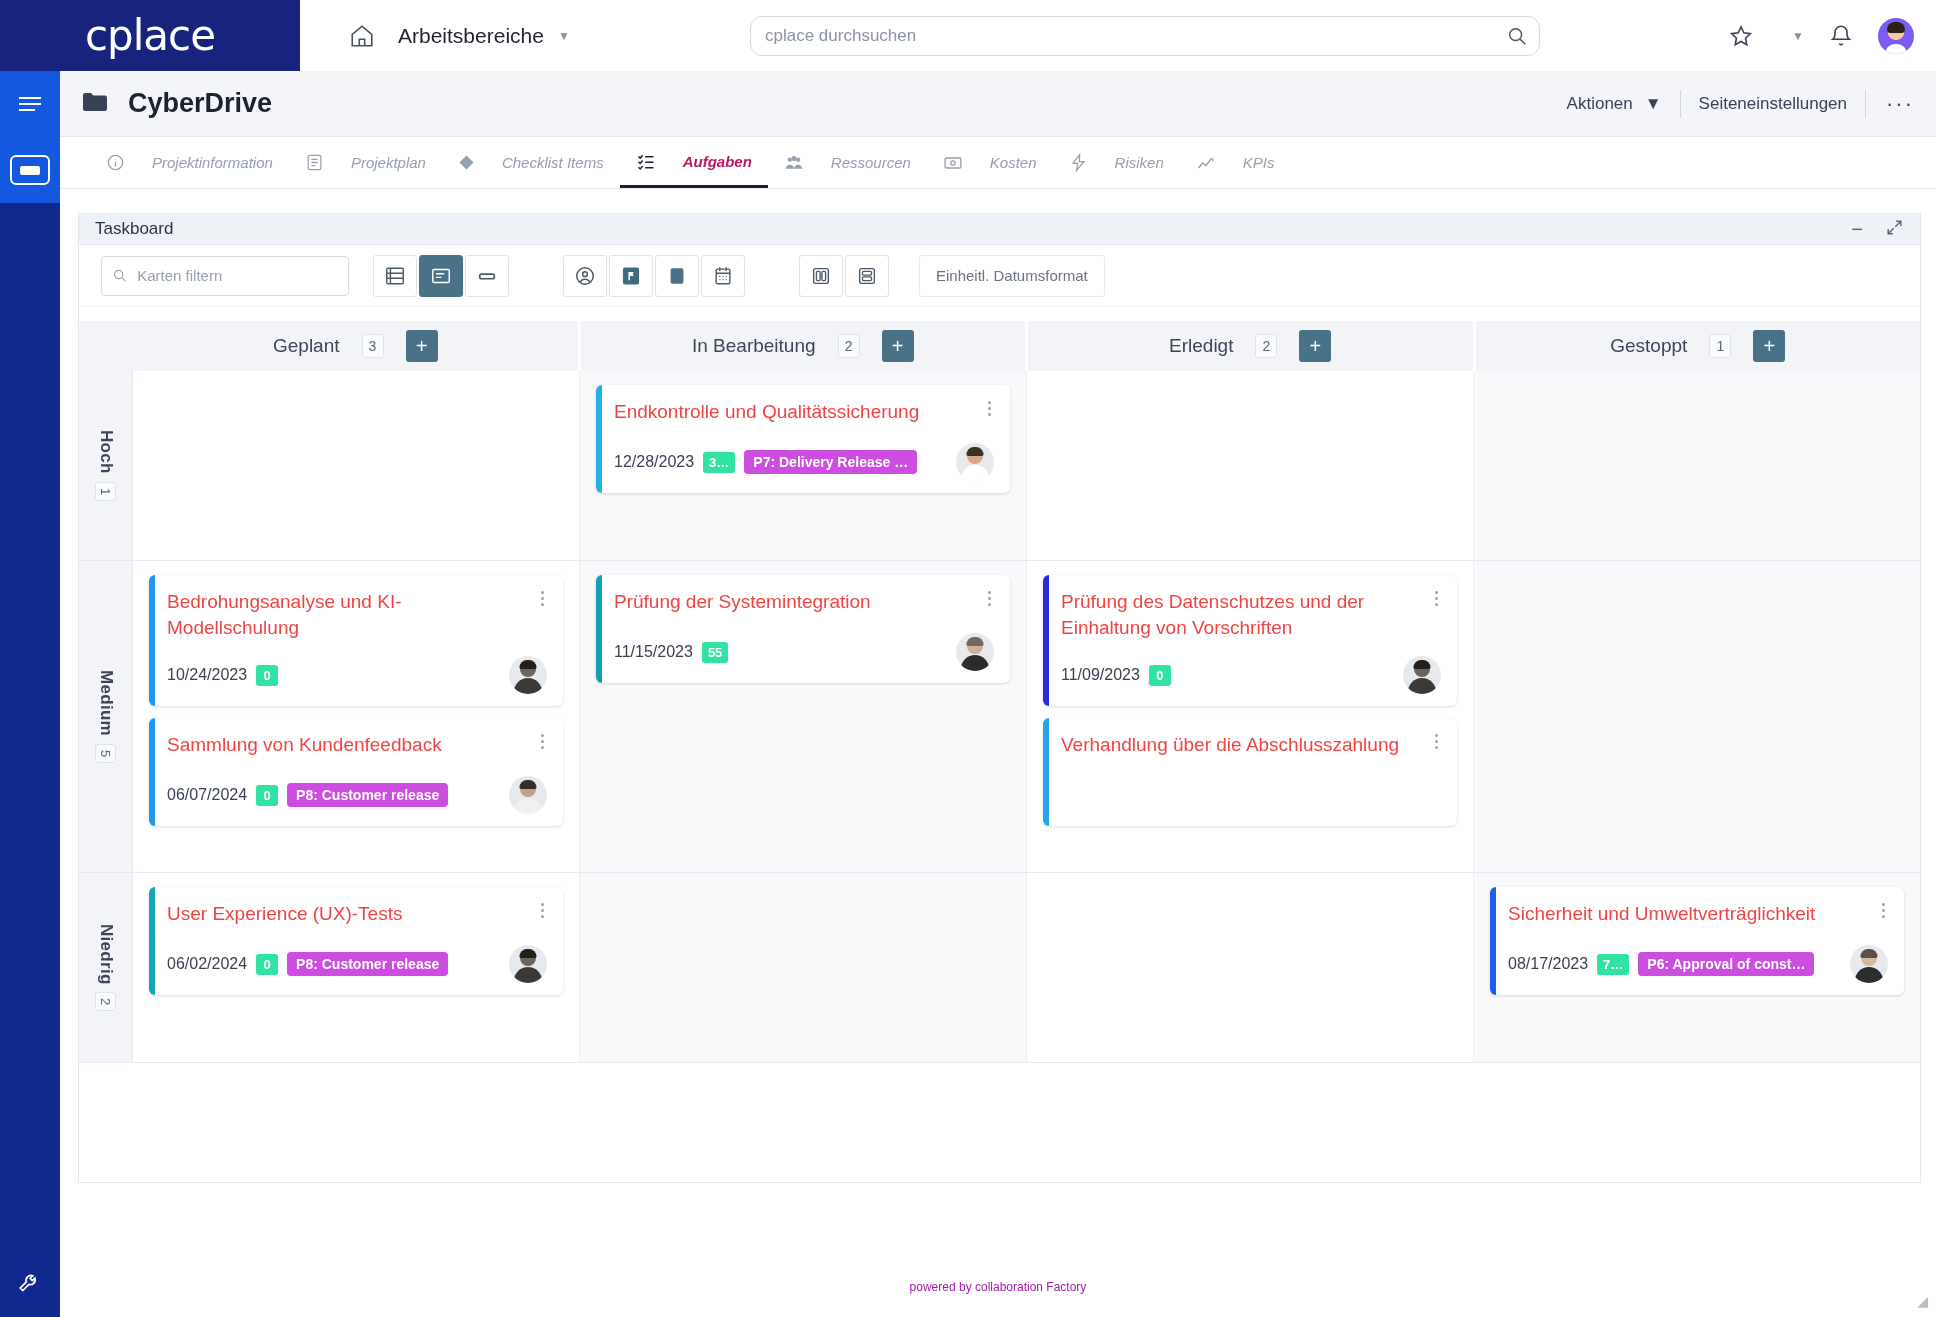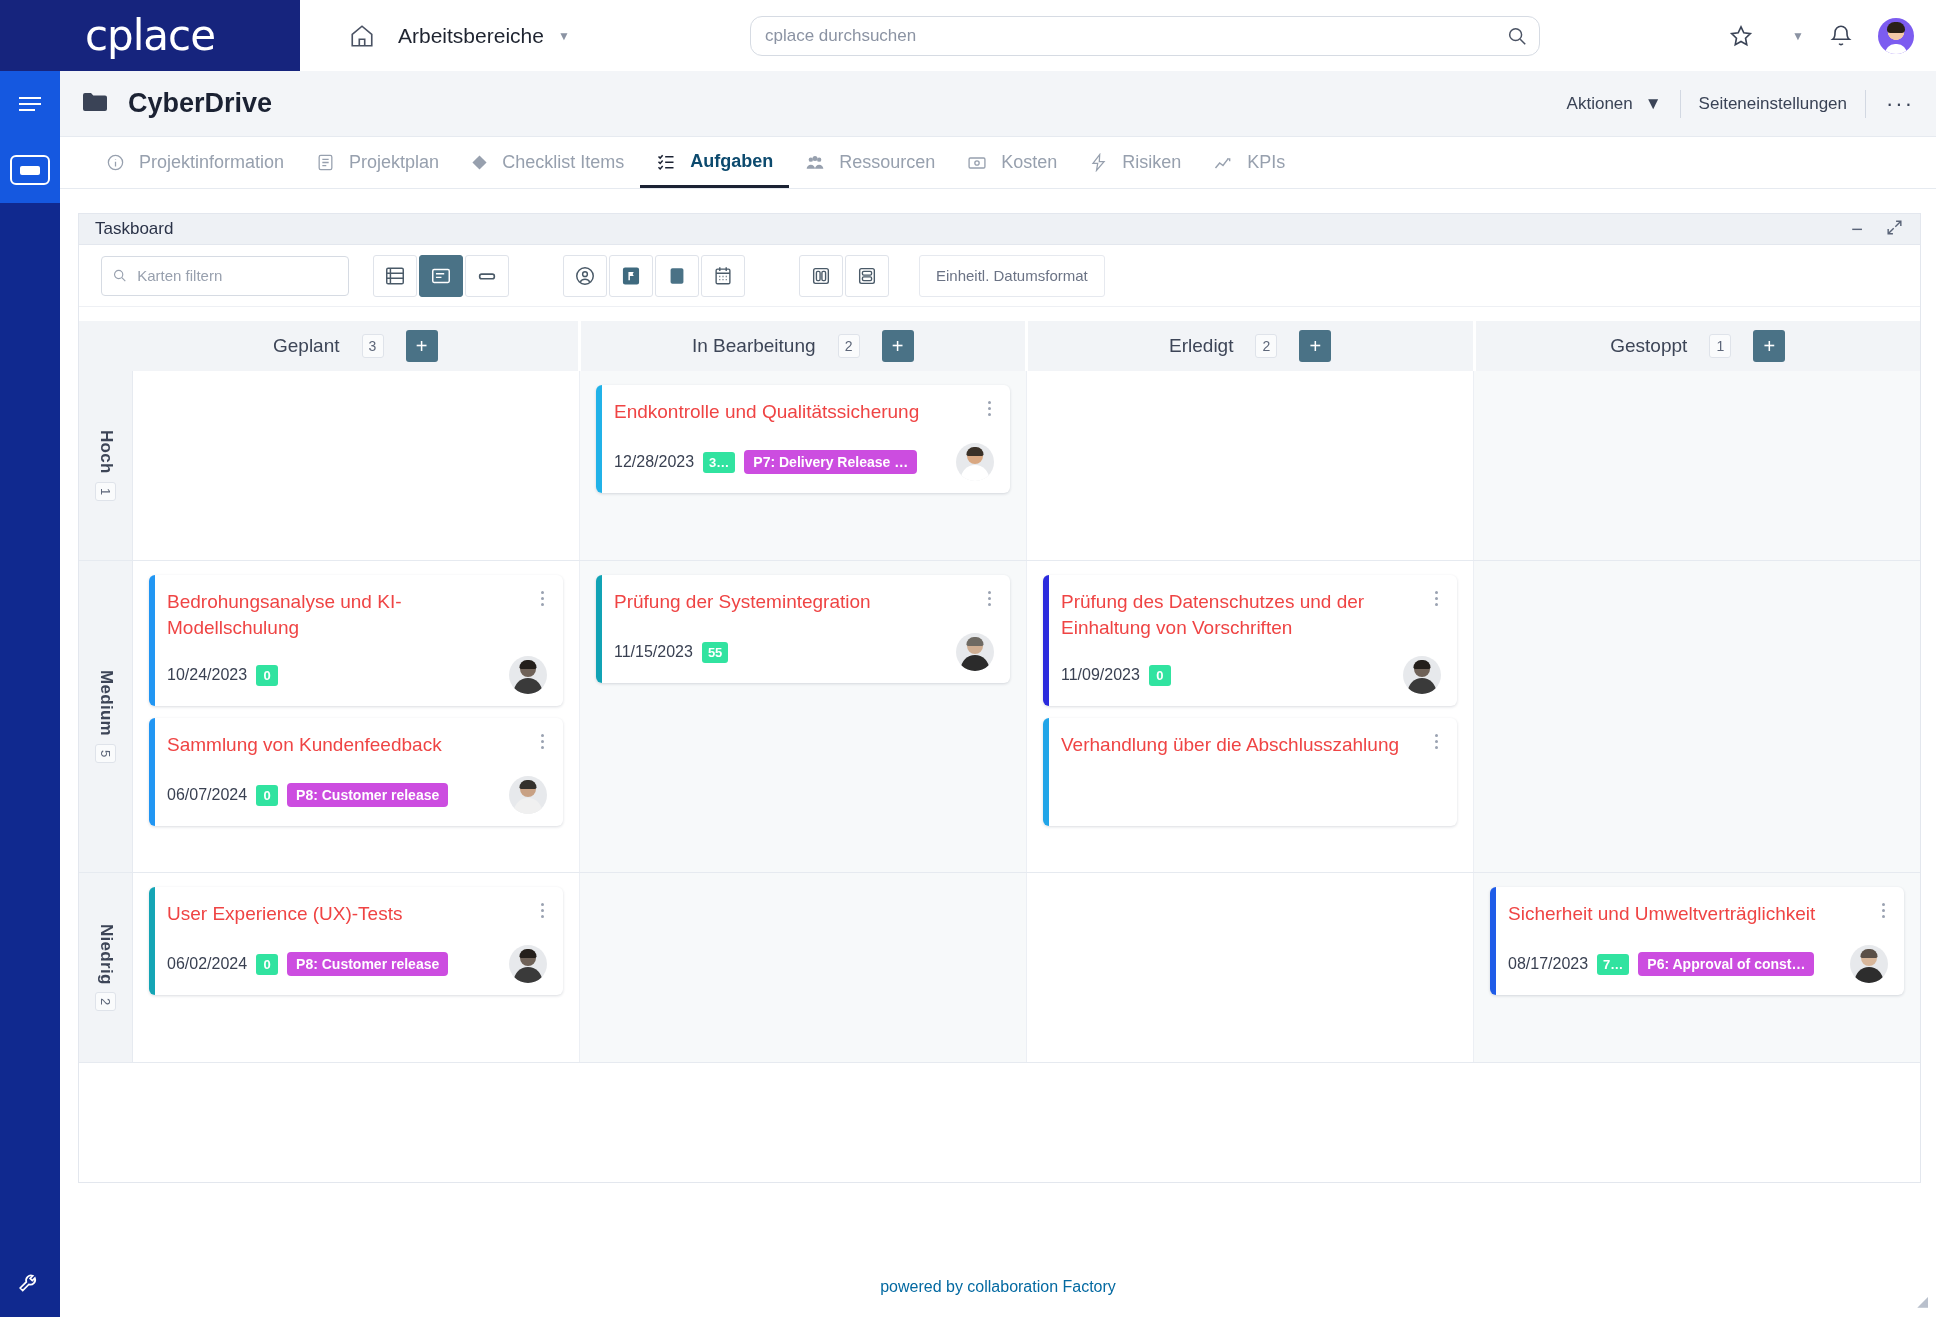--- a/index.html
+++ b/index.html
@@ -108,25 +108,25 @@
   .hr-sep { width: 1px; height: 28px; background: #d2d8e2; }
   .hr-dots { font-size: 22px; color:#3a4356; padding: 0 22px 0 20px; cursor:pointer; letter-spacing:2px;}
 
   
   .tabs {
     position:absolute; top: 137px; left: 60px; width: 1876px; height: 52px;
     background: #ffffff; display:flex; align-items:flex-end;
     border-bottom: 1px solid #e6eaf0; padding-left: 30px;
   }
   .tab {
-    display:flex; align-items:center; gap: 14px;
+    display:flex; align-items:center; gap: 27px;
     height: 51px; padding: 0 16px; cursor:pointer;
-    font-size: 18px; color: #97a0ae; white-space: nowrap;
-  }
-  .tab.active { color:#0c4a6e; font-weight:700; border-bottom: 3px solid #1b2233; }
+    font-size: 15px; color: #97a0ae; white-space: nowrap; font-style: italic;
+  }
+  .tab.active { color:#be185d; font-weight:700; border-bottom: 3px solid #1b2233; }
 
   
   .panel {
     position:absolute; top: 213px; left: 78px; width: 1843px; height: 970px;
     background: #ffffff; border: 1px solid #e3e7ee;
   }
   .panel-head {
     height: 31px; background: #eef1f5; border-bottom: 1px solid #e3e7ee;
     display:flex; align-items:center; padding: 0 16px;
   }
@@ -251,21 +251,21 @@
   .av-head { position:absolute; left:50%; top:5px; transform:translateX(-50%);
              width:16px; height:16px; border-radius:50%; }
   .av-body { position:absolute; left:50%; bottom:0; transform:translateX(-50%);
              width:28px; height:16px; border-radius:14px 14px 0 0; }
 
   
   .footer-band {
     position:absolute; left: 60px; bottom: 0; width: 1876px; height: 60px;
     background:#ffffff; display:flex; align-items:center; justify-content:center;
   }
-  .footer-text { font-size:16px; color:#0369a1; cursor:pointer; }
+  .footer-text { font-size:12px; color:#a21caf; cursor:pointer; }
   .bottom-grip { position:absolute; right: 8px; bottom: 8px; color:#b9c0cc; font-size:14px; }
   .hscroll {
     position:absolute; left: 78px; bottom: 42px; width: 1843px; height: 8px;
     background:#f0f2f6;
   }
   .hscroll i { display:block; height:8px; width:1180px; background:#d5dae3; border-radius:4px;}
 </style>
 </head>
 <body>
 

